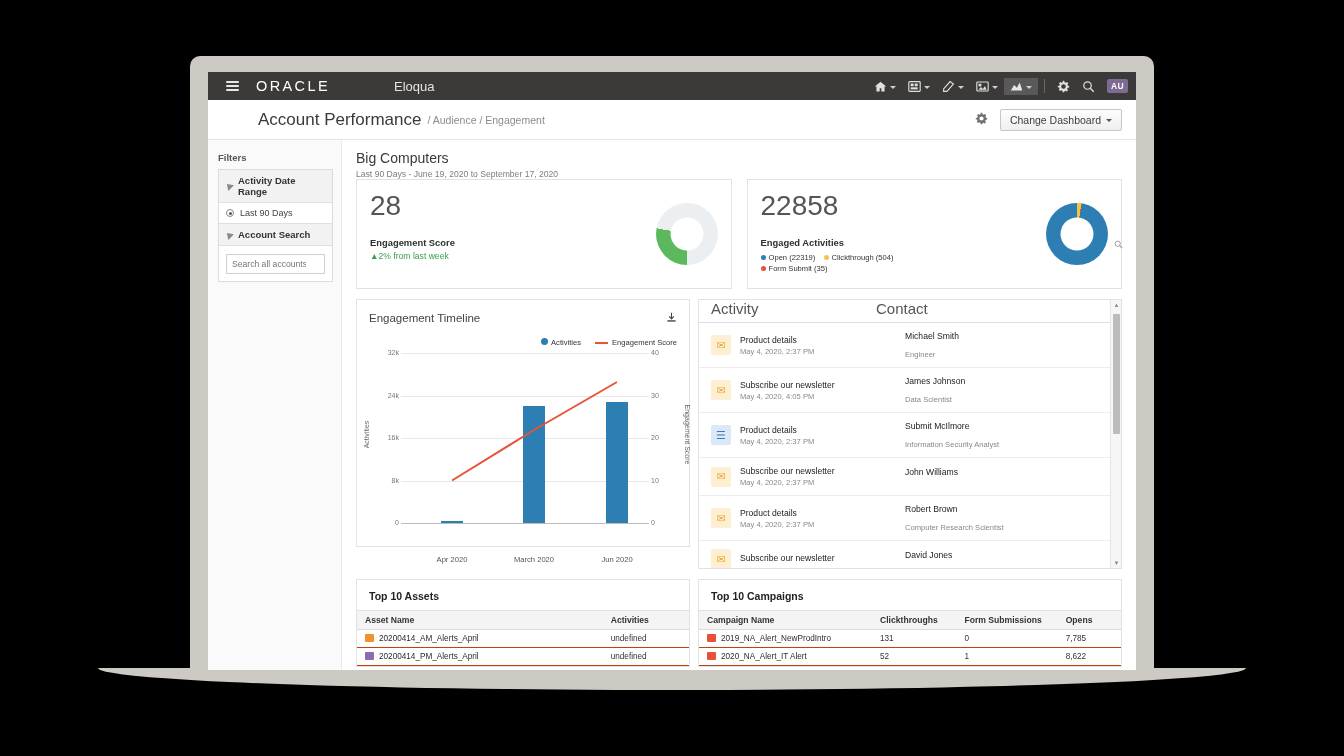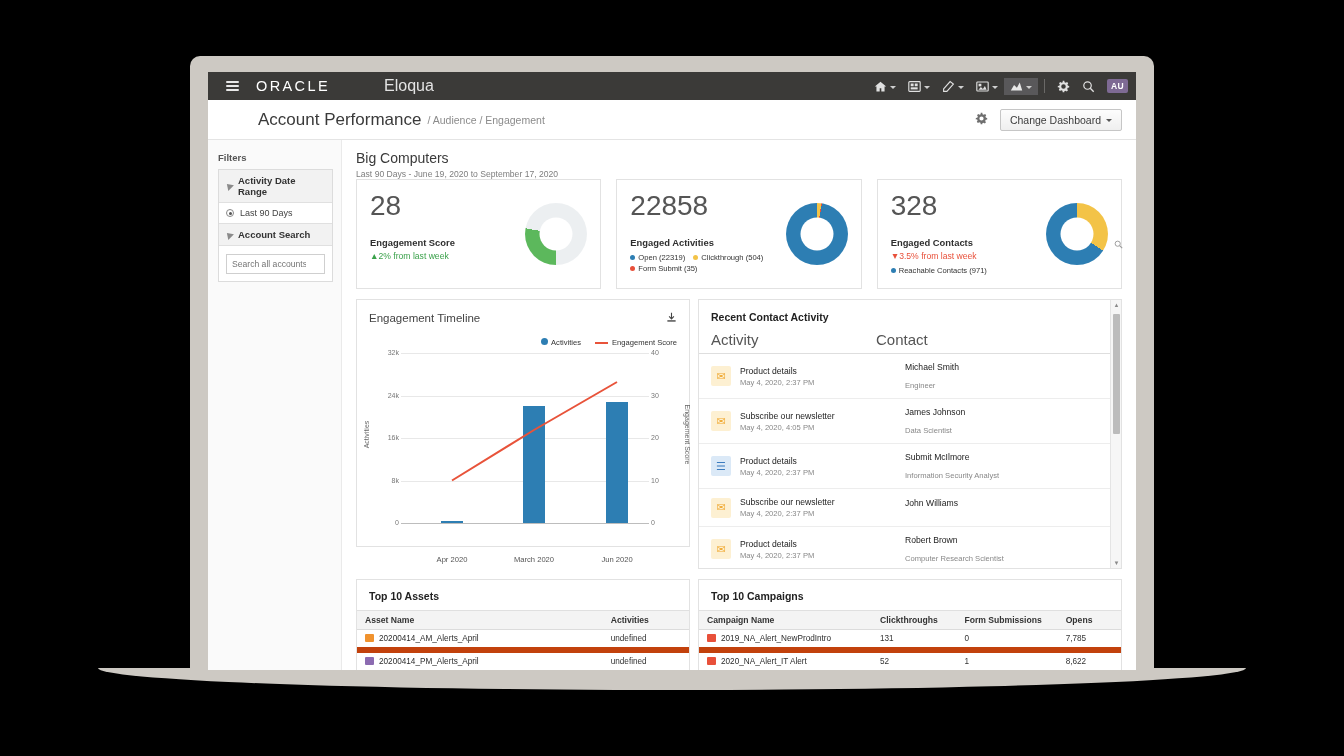--- a/index.html
+++ b/index.html
@@ -40,21 +40,21 @@
     height: 28px; background: #3b3a38;
     display: flex; align-items: center;
     color: #fff; position: relative;
   }
   .hamburger { width: 13px; margin-left: 18px; cursor: pointer; }
   .hamburger span { display: block; height: 1.6px; background: #e8e8e8; margin: 2.6px 0; border-radius: 1px; }
   .oracle-logo {
     margin-left: 17px; font-size: 14.5px; letter-spacing: 2.4px;
     font-family: "Liberation Sans", sans-serif; font-weight: 400; color: #fff;
   }
-  .app-name { margin-left: 8px; font-size: 16px; color: #e3e3e3; padding-left: 46px; }
+  .app-name { margin-left: 18px; font-size: 13px; color: #e3e3e3; padding-left: 46px; }
   .nav-right { position: absolute; right: 8px; display: flex; align-items: center; gap: 0; }
   .nav-btn {
     display: flex; align-items: center; gap: 3px;
     padding: 2px 6px; cursor: pointer; color: #ddd;
   }
   .nav-btn.active { background: #59585a; }
   .caret-d {
     width: 0; height: 0; border-left: 3px solid transparent;
     border-right: 3px solid transparent; border-top: 3.5px solid #cfcfcf;
     margin-top: 2px;
@@ -175,21 +175,21 @@
 
   .bot-row { display: flex; gap: 8px; margin-top: 10px; }
   .panel-table { padding: 0; }
   .tbl-title { font-size: 10.5px; font-weight: bold; color: #222; padding: 10px 12px 8px 12px; }
   table { width: 100%; border-collapse: collapse; }
   th {
     font-size: 8.6px; color: #333; text-align: left; font-weight: bold;
     background: #f4f4f4; border-top: 1px solid #e0e0e0; border-bottom: 1px solid #dcdcdc;
     padding: 4px 8px;
   }
-  td { font-size: 8.2px; color: #333; padding: 4px 8px; border-bottom: 6px solid #c2410c; margin-top: 24px; }
+  td { font-size: 8.2px; color: #333; padding: 4px 8px; border-bottom: 1px solid #c2410c; margin-top: 24px; }
   .cell-ico { display: inline-block; width: 9px; height: 8px; margin-right: 5px; vertical-align: -1px; border-radius: 1px; }
   .ci-mail { background: #f0922e; }
   .ci-form { background: #8c6bb1; }
   .ci-camp { background: #e8503a; }
   .link { color: #2b2b2b; }
 </style>
 </head>
 <body>
 
 <div id="laptop">
@@ -329,33 +329,20 @@
               <div class="kpi-label">Engaged Activities</div>
               <div class="kpi-legend">
                 <span><i class="dot" style="background:#2d7eb3"></i><span>Open (22319)</span></span>
                 <span style="margin-left:6px"><i class="dot" style="background:#f3c347"></i><span>Clickthrough (504)</span></span><br>
                 <span><i class="dot" style="background:#e8503a"></i><span>Form Submit (35)</span></span>
               </div>
             </div>
             <div class="donut" style="background:conic-gradient(#f3c347 0 2.2%, #e8503a 2.2% 2.5%, #2d7eb3 2.5% 100%)"></div>
           </div>
 
-          <div class="kpi-card">
-            <div>
-              <div class="kpi-num">328</div>
-              <div class="kpi-label">Engaged Contacts</div>
-              <div class="kpi-delta" style="color:#e8503a">
-                <span>▼</span><span>3.5% from last week</span>
-              </div>
-              <div class="kpi-legend">
-                <i class="dot" style="background:#2d7eb3"></i><span>Reachable Contacts (971)</span>
-              </div>
-            </div>
-            <div class="donut" style="background:conic-gradient(#f3c347 0 34%, #2d7eb3 34% 100%)"></div>
-          </div>
         </div>
 
         <div class="mid-row">
 
           <div class="panel panel-chart">
             <div class="panel-head">Engagement Timeline</div>
             <div class="dl-ico">
               <svg width="11" height="11" viewBox="0 0 16 16">
                   <path d="M8 1v8M4.5 6.5L8 10l3.5-3.5" stroke="#444" stroke-width="1.6" fill="none"></path>
                   <rect x="2" y="12" width="12" height="2" fill="#444"></rect>
@@ -404,23 +391,20 @@
                 </svg>
               </div>
 
               <div class="xtick" style="left:83px">Apr 2020</div>
               <div class="xtick" style="left:165px">March 2020</div>
               <div class="xtick" style="left:248px">Jun 2020</div>
             </div>
           </div>
 
           <div class="panel panel-activity">
-            <div class="act-head">
-              <div class="panel-head bold">Recent Contact Activity</div>
-            </div>
             <div class="act-table-head">
               <div class="act-c1">Activity</div>
               <div class="act-c2">Contact</div>
             </div>
 
             <div class="act-row">
               <div class="act-ico ico-mail">✉</div>
               <div class="act-c1">
                 <div class="act-t1">Product details</div>
                 <div class="act-t2">May 4, 2020, 2:37 PM</div>

